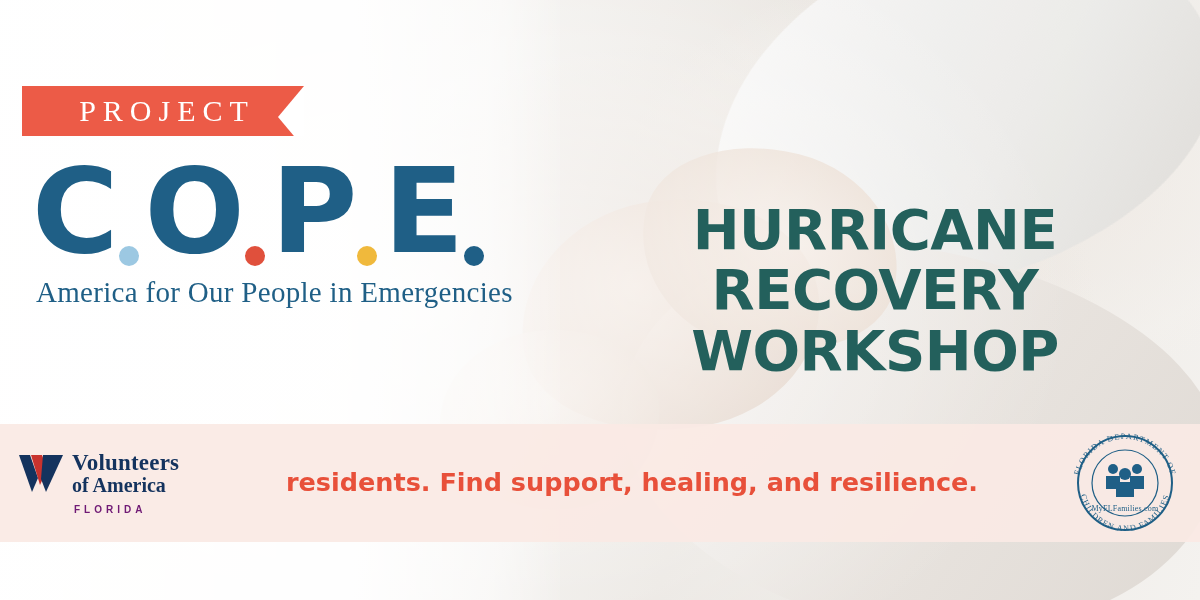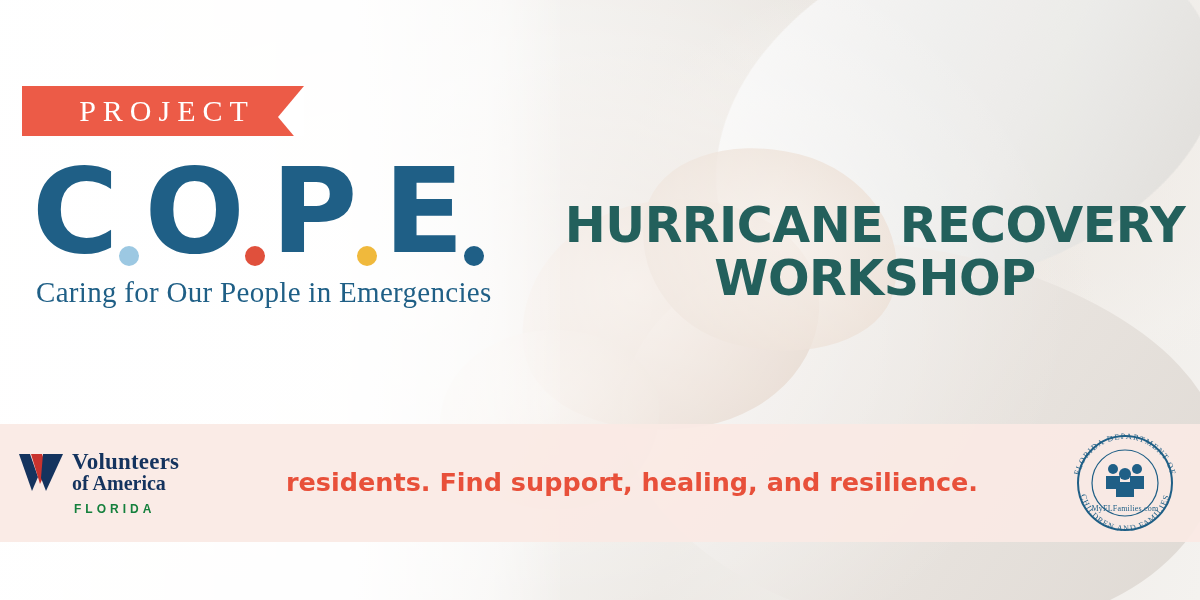--- a/index.html
+++ b/index.html
@@ -170,21 +170,21 @@
   
   .headline {
     position: absolute;
     left: 560px;
     top: 200px;
     width: 630px;
     text-align: center;
     color: #23605c;
     font-family: "DejaVu Sans", sans-serif;
     font-weight: 700;
-    font-size: 49px;
+    font-size: 56px;
     line-height: 1.08;
     letter-spacing: -0.5px;
   }
   .headline .l2 { display: block; }
 
   
   .bottom-bar {
     position: absolute;
     left: 0;
     bottom: 58px;
@@ -215,24 +215,24 @@
     font-family: "Liberation Serif", serif;
     color: #14335e;
     line-height: 1.02;
   }
   .voa-words .w1 { font-size: 23px; font-weight: 700; letter-spacing: 0.2px;}
   .voa-words .w2 { font-size: 20px; font-weight: 700; }
   .voa-state {
     margin-top: 9px;
     margin-left: 56px;
     font-family: "Liberation Sans", sans-serif;
-    font-size: 12px;
+    font-size: 10px;
     letter-spacing: 4px;
     font-weight: 700;
-    color: #15803d;
+    color: #701a75;
   }
   .bar-text {
     flex: 1;
     text-align: center;
     color: #e8503a;
     font-family: "DejaVu Sans", sans-serif;
     font-weight: 700;
     font-size: 25.5px;
     line-height: 1.32;
     padding: 0 10px;
@@ -279,21 +279,21 @@
       <span class="cope-letter">C</span>
       <span class="cope-dot" style="background:#9cc8e2"></span>
       <span class="cope-letter">O</span>
       <span class="cope-dot" style="background:#e0503c"></span>
       <span class="cope-letter">P</span>
       <span class="cope-dot" style="background:#f0b93c"></span>
       <span class="cope-letter">E</span>
       <span class="cope-dot" style="background:#1f5f86"></span>
     </div>
 
-    <div class="tagline">Caring for Our People in Emergencies</div>
+    <div class="tagline">America for Our People in Emergencies</div>
   </div>
 
   <div class="headline">
     <span>HURRICANE RECOVERY</span>
     <span class="l2">WORKSHOP</span>
   </div>
 
   <div class="bottom-bar">
 
     <div class="voa-logo">

